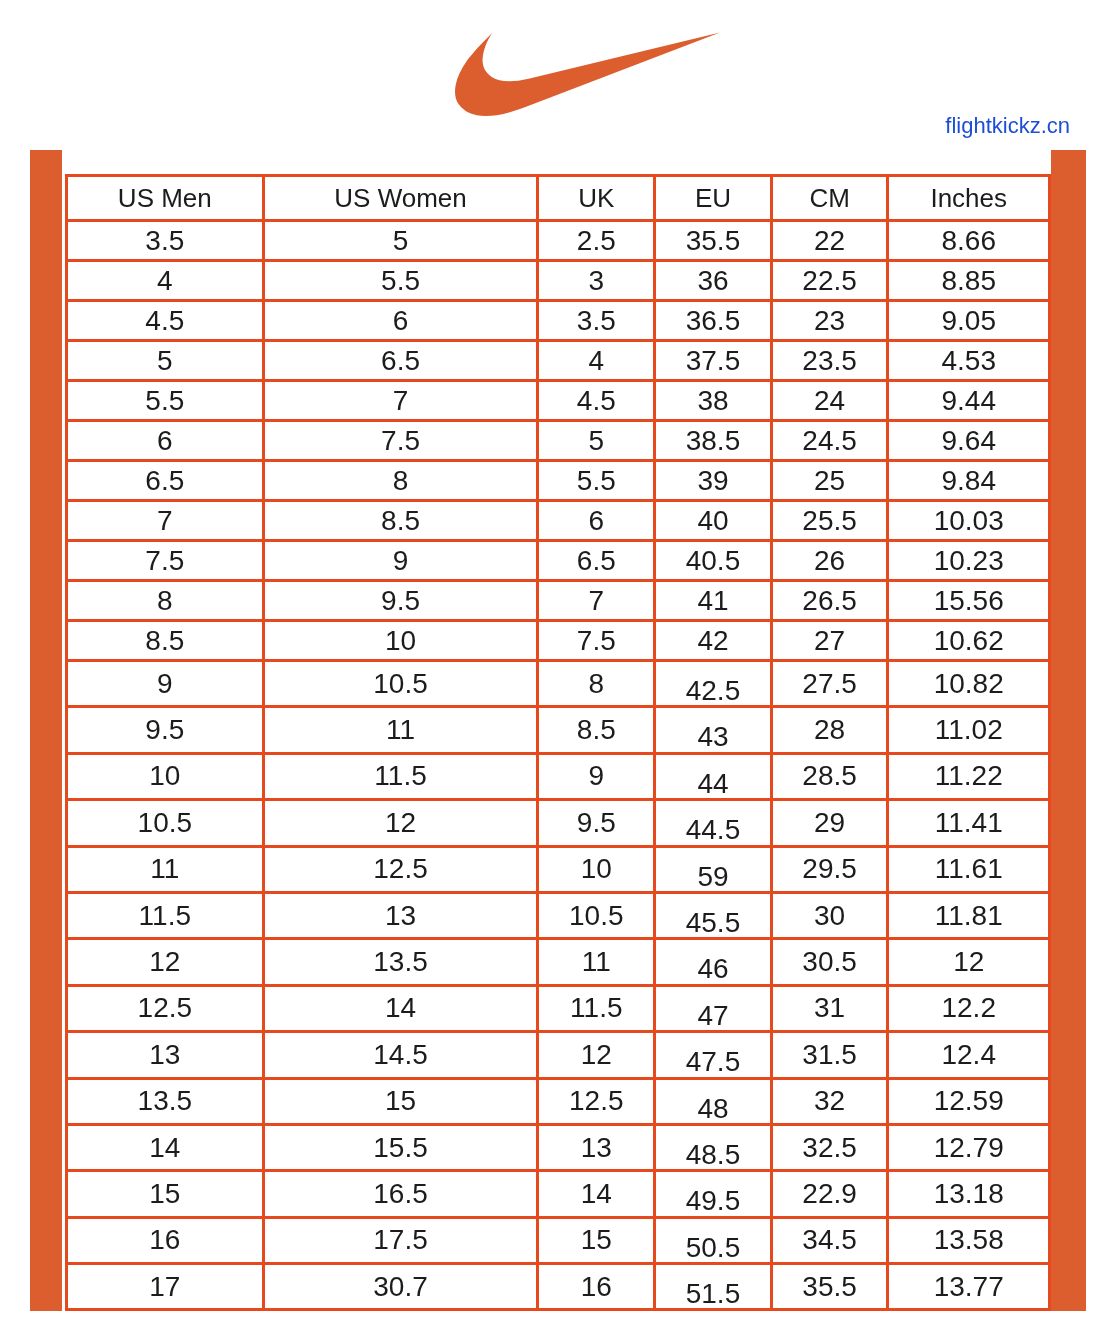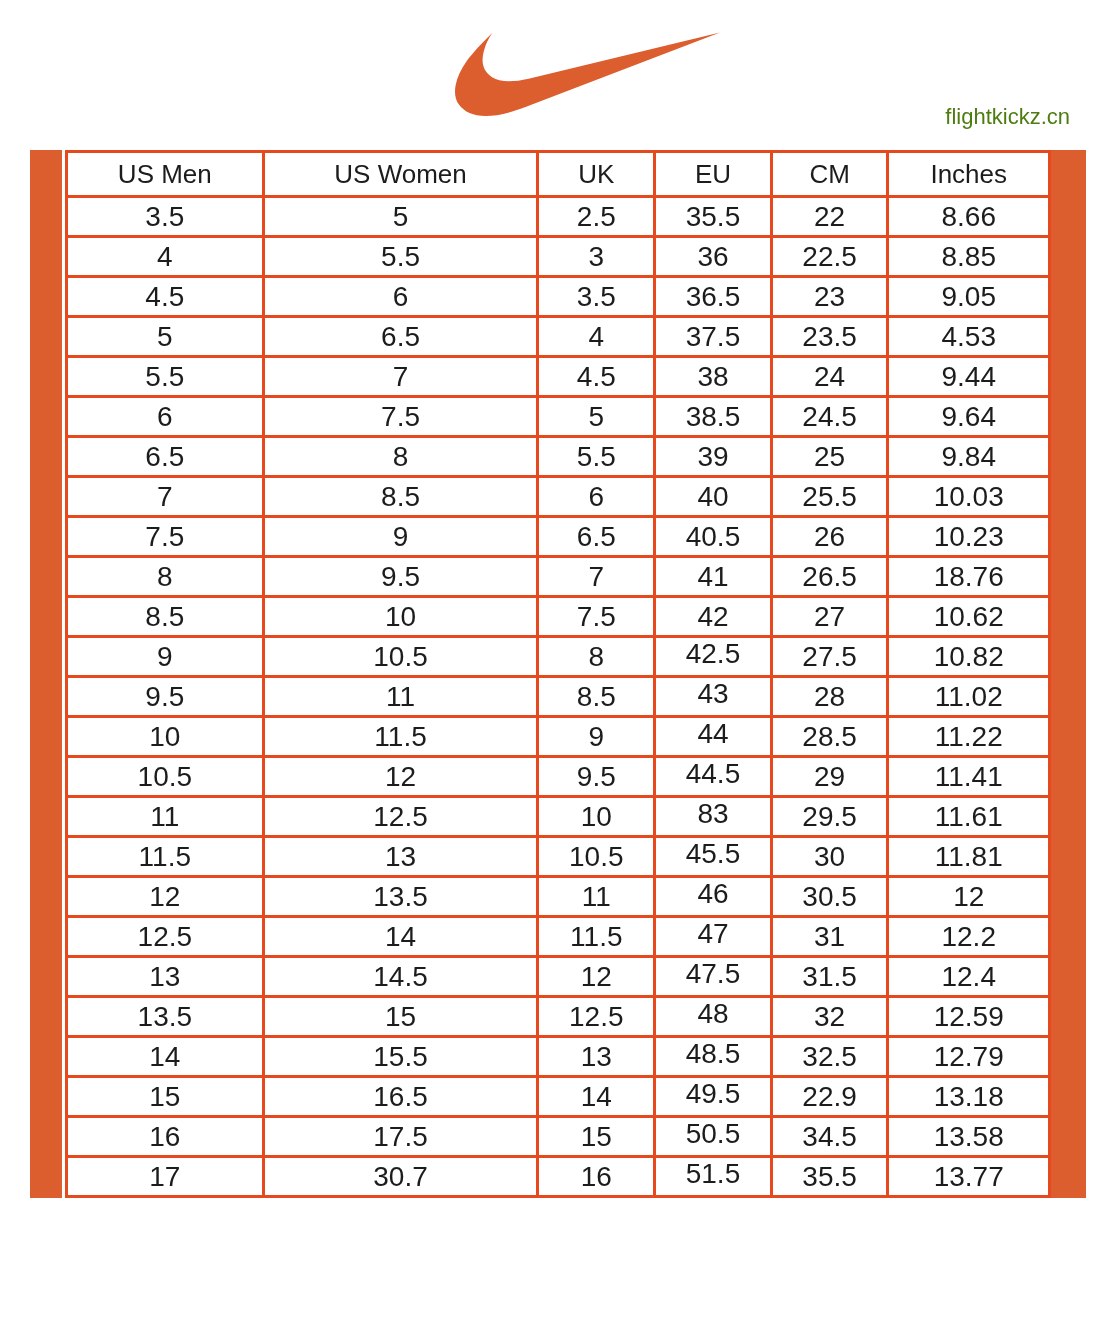--- a/index.html
+++ b/index.html
@@ -17,35 +17,36 @@
     color:var(--ink);
     position:relative;
     overflow:hidden;
   }
   .logo{
     position:absolute;left:455px;top:30px;
     width:265px;height:88px;
   }
   .logo svg{width:100%;height:100%;display:block;fill:var(--accent);}
   .site-label{
-    position:absolute;top:104px;right:30px;
-    font-size:22px;line-height:1.2;color:#4d7c0f;
+    position:absolute;top:113px;right:30px;
+    font-size:22px;line-height:1.2;color:#1d4ed8;
     letter-spacing:0px;
   }
   .table-band{
     position:absolute;left:30px;top:150px;width:1056px;
     display:flex;align-items:stretch;
   }
   .strip-left{width:32px;background:var(--accent);}
   .strip-gap{width:3px;background:#fff;}
   .strip-right{width:35px;background:var(--accent);}
   table.size-table{
     flex:1;
     border-collapse:collapse;
     table-layout:fixed;
+    margin-top:24px;
   }
   .size-table th,.size-table td{
     border:3px solid var(--border);
     text-align:center;
     vertical-align:middle;
     padding:0;
     overflow:hidden;
     white-space:nowrap;
   }
   .size-table th{
@@ -53,21 +54,21 @@
     font-size:26px;
     font-weight:400;
   }
   .size-table td{
     height:40px;
     font-size:28px;
     font-weight:400;
   }
   .size-table td.raised{
     vertical-align:top;
-    padding-top:1px;
+    padding-top:14px;
     line-height:1.05;
   }
 </style>
 </head>
 <body>
 
 <div class="logo">
   <svg viewBox="0 7.55 24 8.85" preserveAspectRatio="none" xmlns="http://www.w3.org/2000/svg">
     <path d="M24 7.8L6.442 15.276c-1.456.616-2.679.925-3.668.925-1.12 0-1.933-.392-2.437-1.177-.317-.504-.41-1.143-.28-1.918.13-.775.476-1.6 1.036-2.478.467-.71 1.232-1.643 2.297-2.8a6.122 6.122 0 0 0-.784 1.848c-.28 1.195-.028 2.072.756 2.632.373.261.886.392 1.54.392.522 0 1.11-.084 1.764-.252L24 7.8z"></path>
   </svg>
@@ -161,21 +162,21 @@
           <td>40.5</td>
           <td>26</td>
           <td>10.23</td>
         </tr>
         <tr>
           <td>8</td>
           <td>9.5</td>
           <td>7</td>
           <td>41</td>
           <td>26.5</td>
-          <td>18.76</td>
+          <td>15.56</td>
         </tr>
         <tr>
           <td>8.5</td>
           <td>10</td>
           <td>7.5</td>
           <td>42</td>
           <td>27</td>
           <td>10.62</td>
         </tr>
         <tr>
@@ -207,21 +208,21 @@
           <td>12</td>
           <td>9.5</td>
           <td class="raised">44.5</td>
           <td>29</td>
           <td>11.41</td>
         </tr>
         <tr>
           <td>11</td>
           <td>12.5</td>
           <td>10</td>
-          <td class="raised">83</td>
+          <td class="raised">59</td>
           <td>29.5</td>
           <td>11.61</td>
         </tr>
         <tr>
           <td>11.5</td>
           <td>13</td>
           <td>10.5</td>
           <td class="raised">45.5</td>
           <td>30</td>
           <td>11.81</td>

